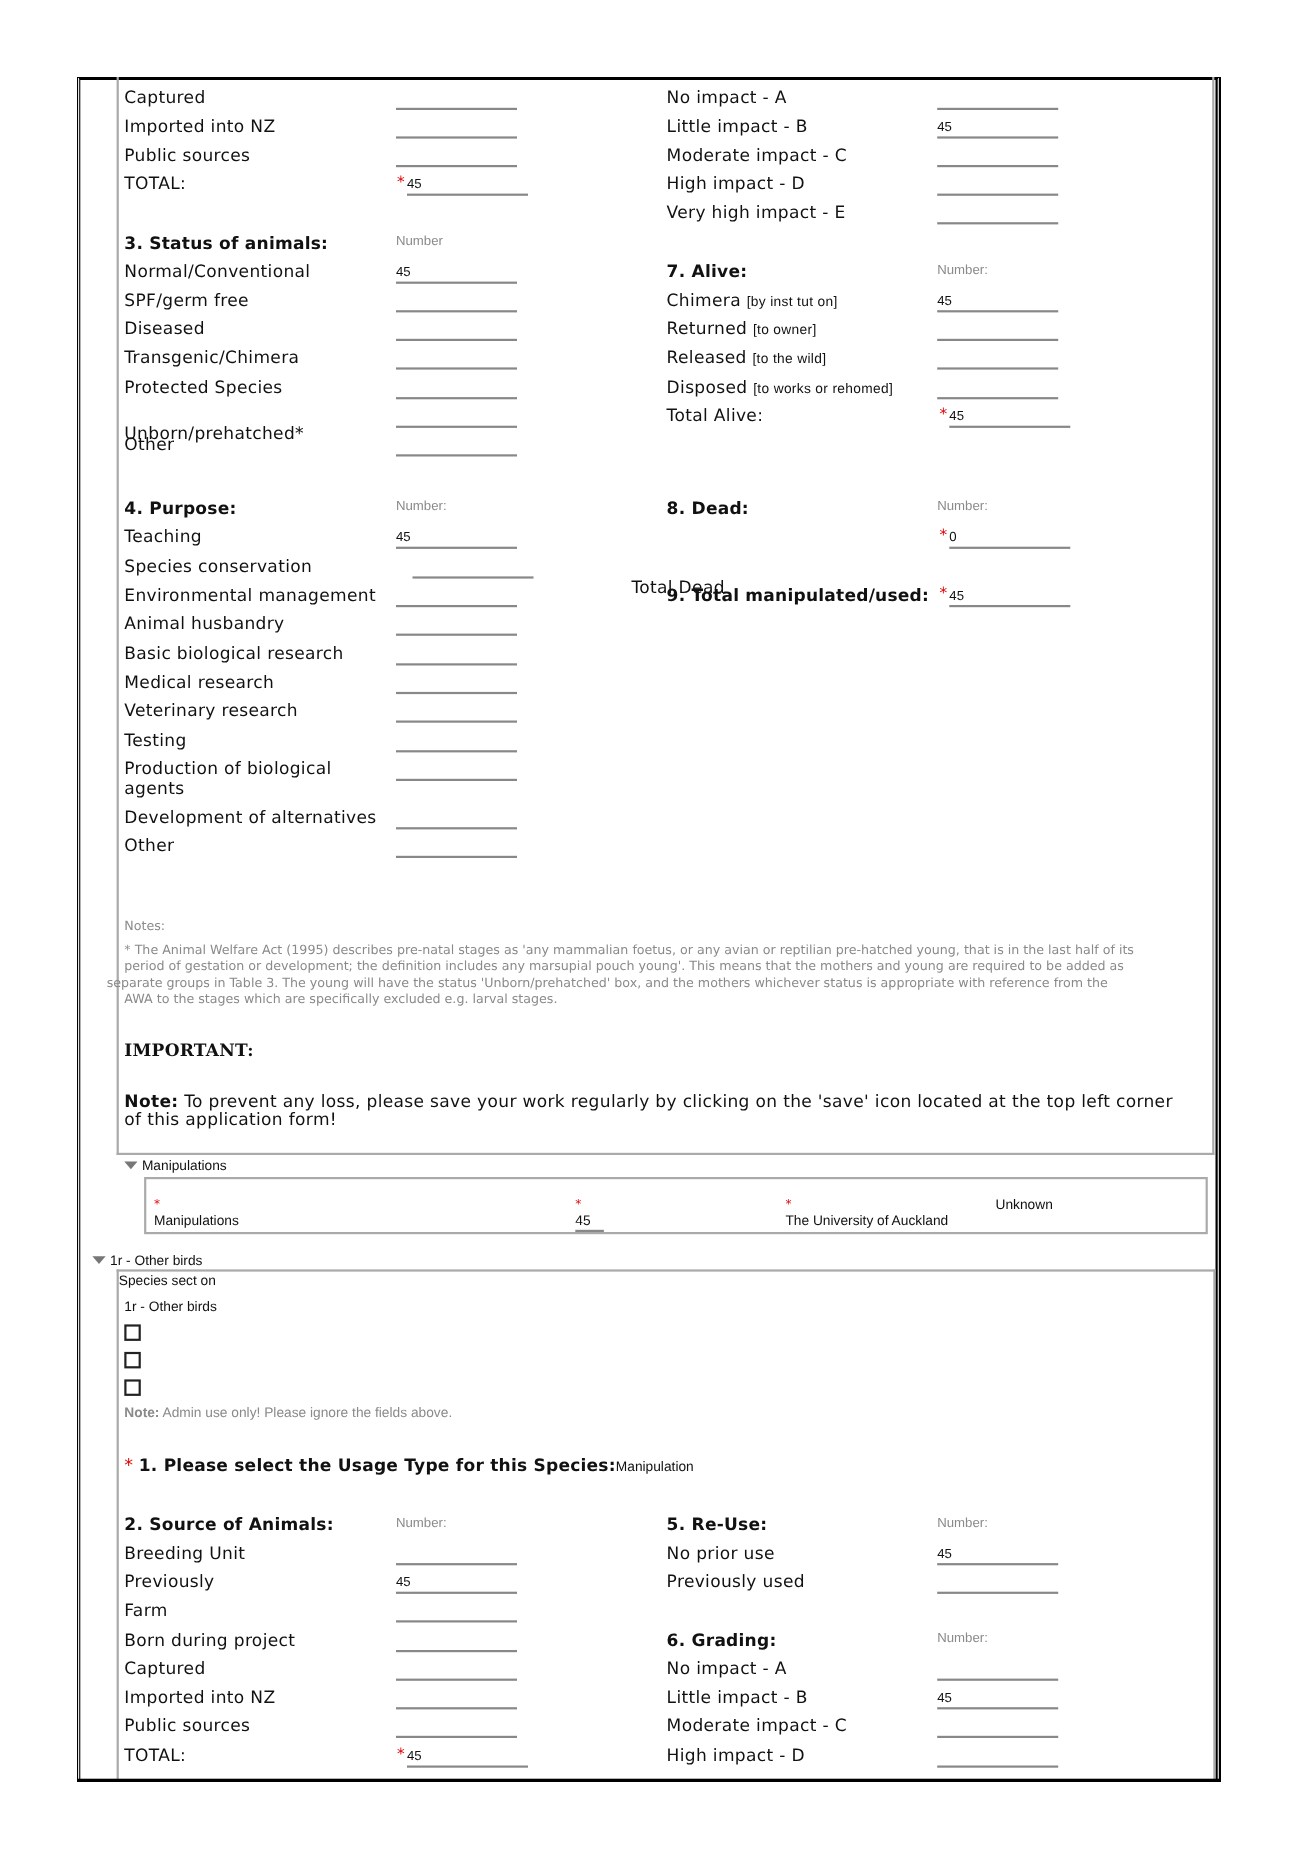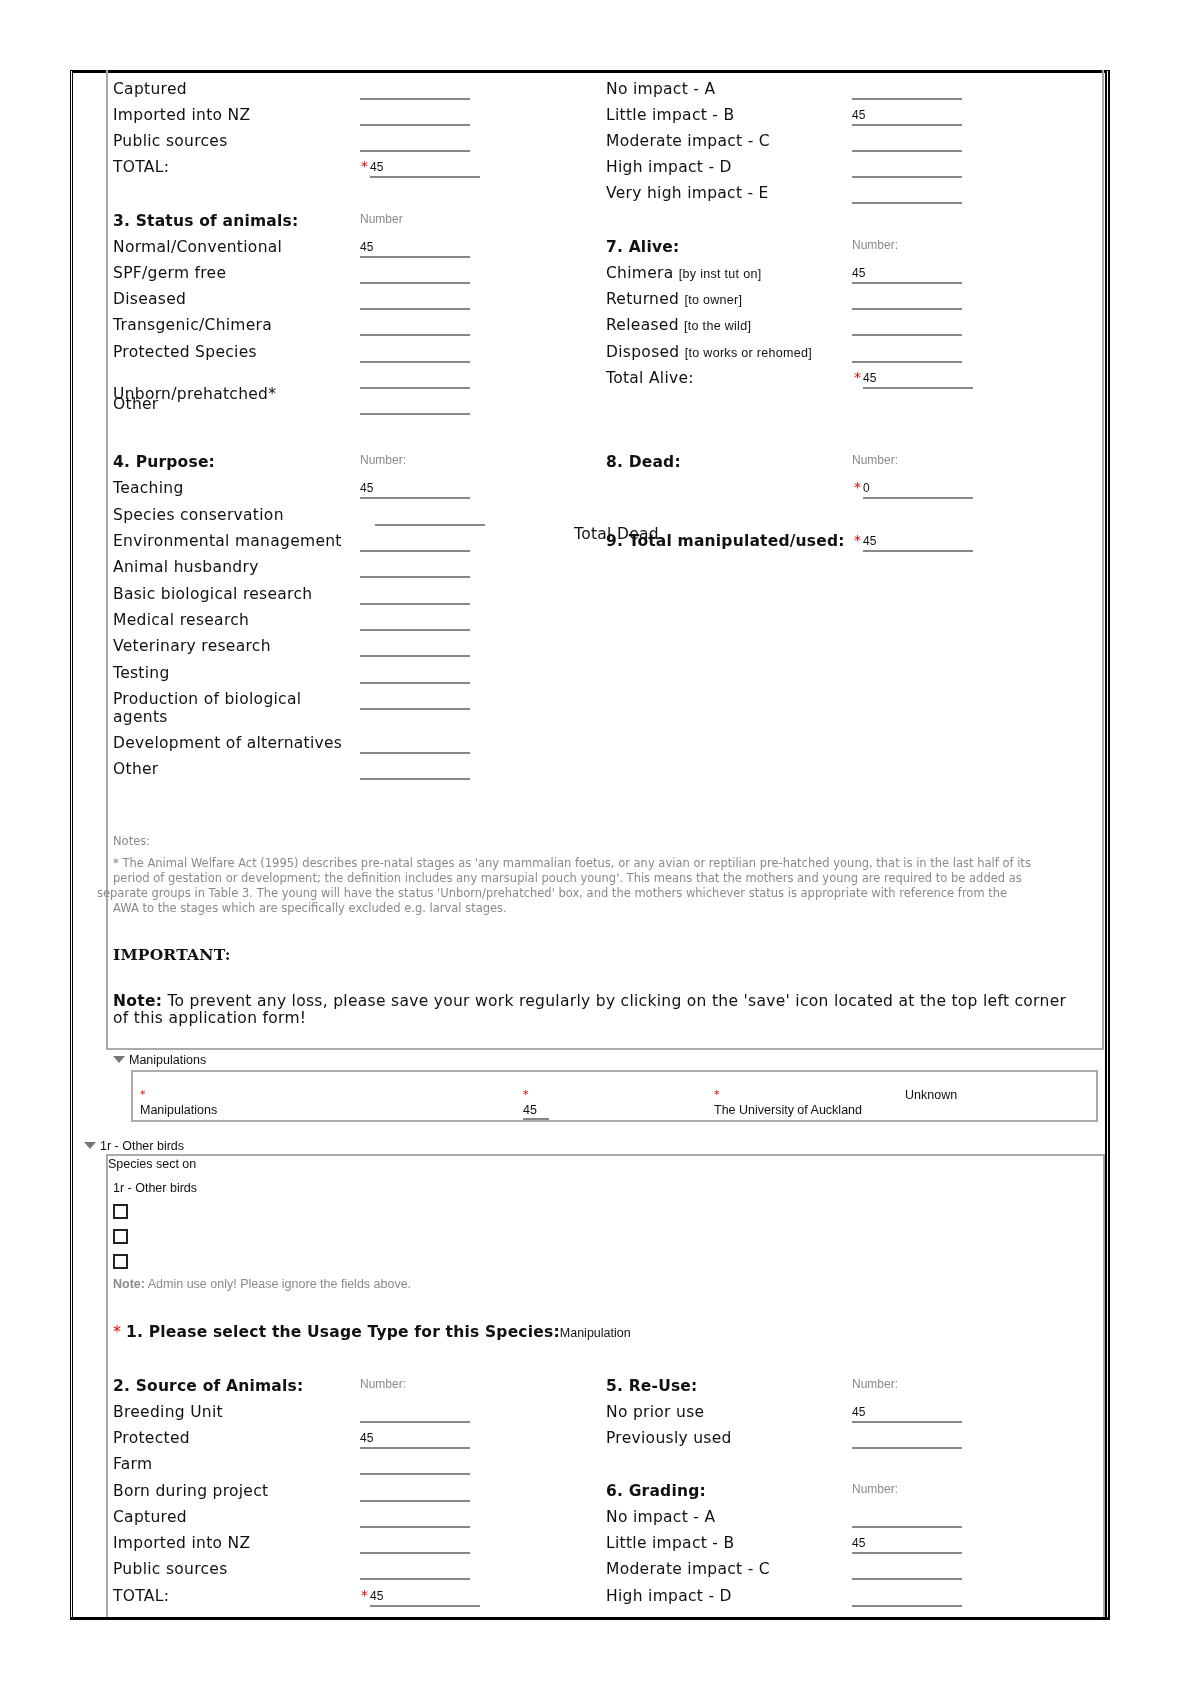--- a/index.html
+++ b/index.html
@@ -155,21 +155,21 @@
 
 <div class="abs" style="left:113px; top:1322px;">
   <span class="req" style="font-size:16px;">*</span>
   <span class="hdr">1. Please select the Usage Type for this Species:</span><span class="small">Manipulation</span>
 </div>
 
 <div class="abs hdr" style="left:113px; top:1377px;">2. Source of Animals:</div>
 <div class="abs numhdr" style="left:360px; top:1377px;">Number:</div>
 <div class="abs lbl" style="left:113px; top:1403px;">Breeding Unit</div>
 <div class="field" style="left:360px; top:1403px;"></div>
-<div class="abs lbl" style="left:113px; top:1429px;">Protected</div>
+<div class="abs lbl" style="left:113px; top:1429px;">Previously</div>
 <div class="field" style="left:360px; top:1429px;">45</div>
 <div class="abs lbl" style="left:113px; top:1455px;">Farm</div>
 <div class="field" style="left:360px; top:1455px;"></div>
 <div class="abs lbl" style="left:113px; top:1482px;">Born during project</div>
 <div class="field" style="left:360px; top:1482px;"></div>
 <div class="abs lbl" style="left:113px; top:1508px;">Captured</div>
 <div class="field" style="left:360px; top:1508px;"></div>
 <div class="abs lbl" style="left:113px; top:1534px;">Imported into NZ</div>
 <div class="field" style="left:360px; top:1534px;"></div>
 <div class="abs lbl" style="left:113px; top:1560px;">Public sources</div>

